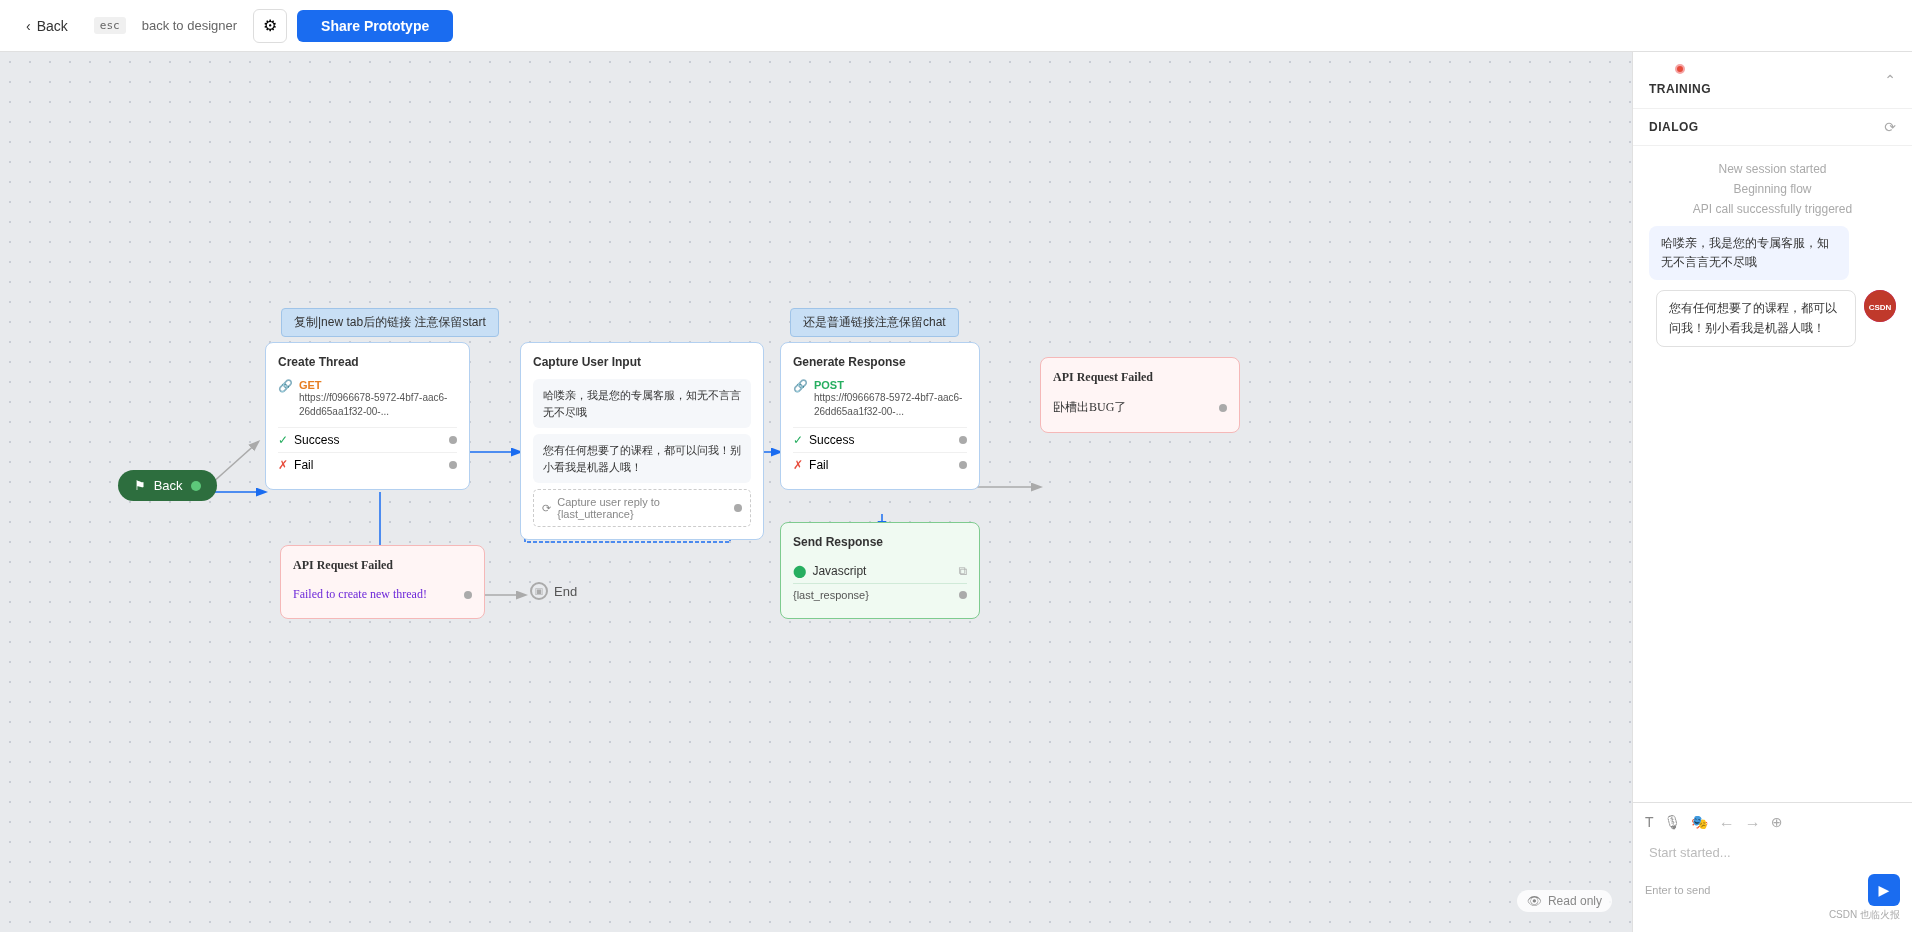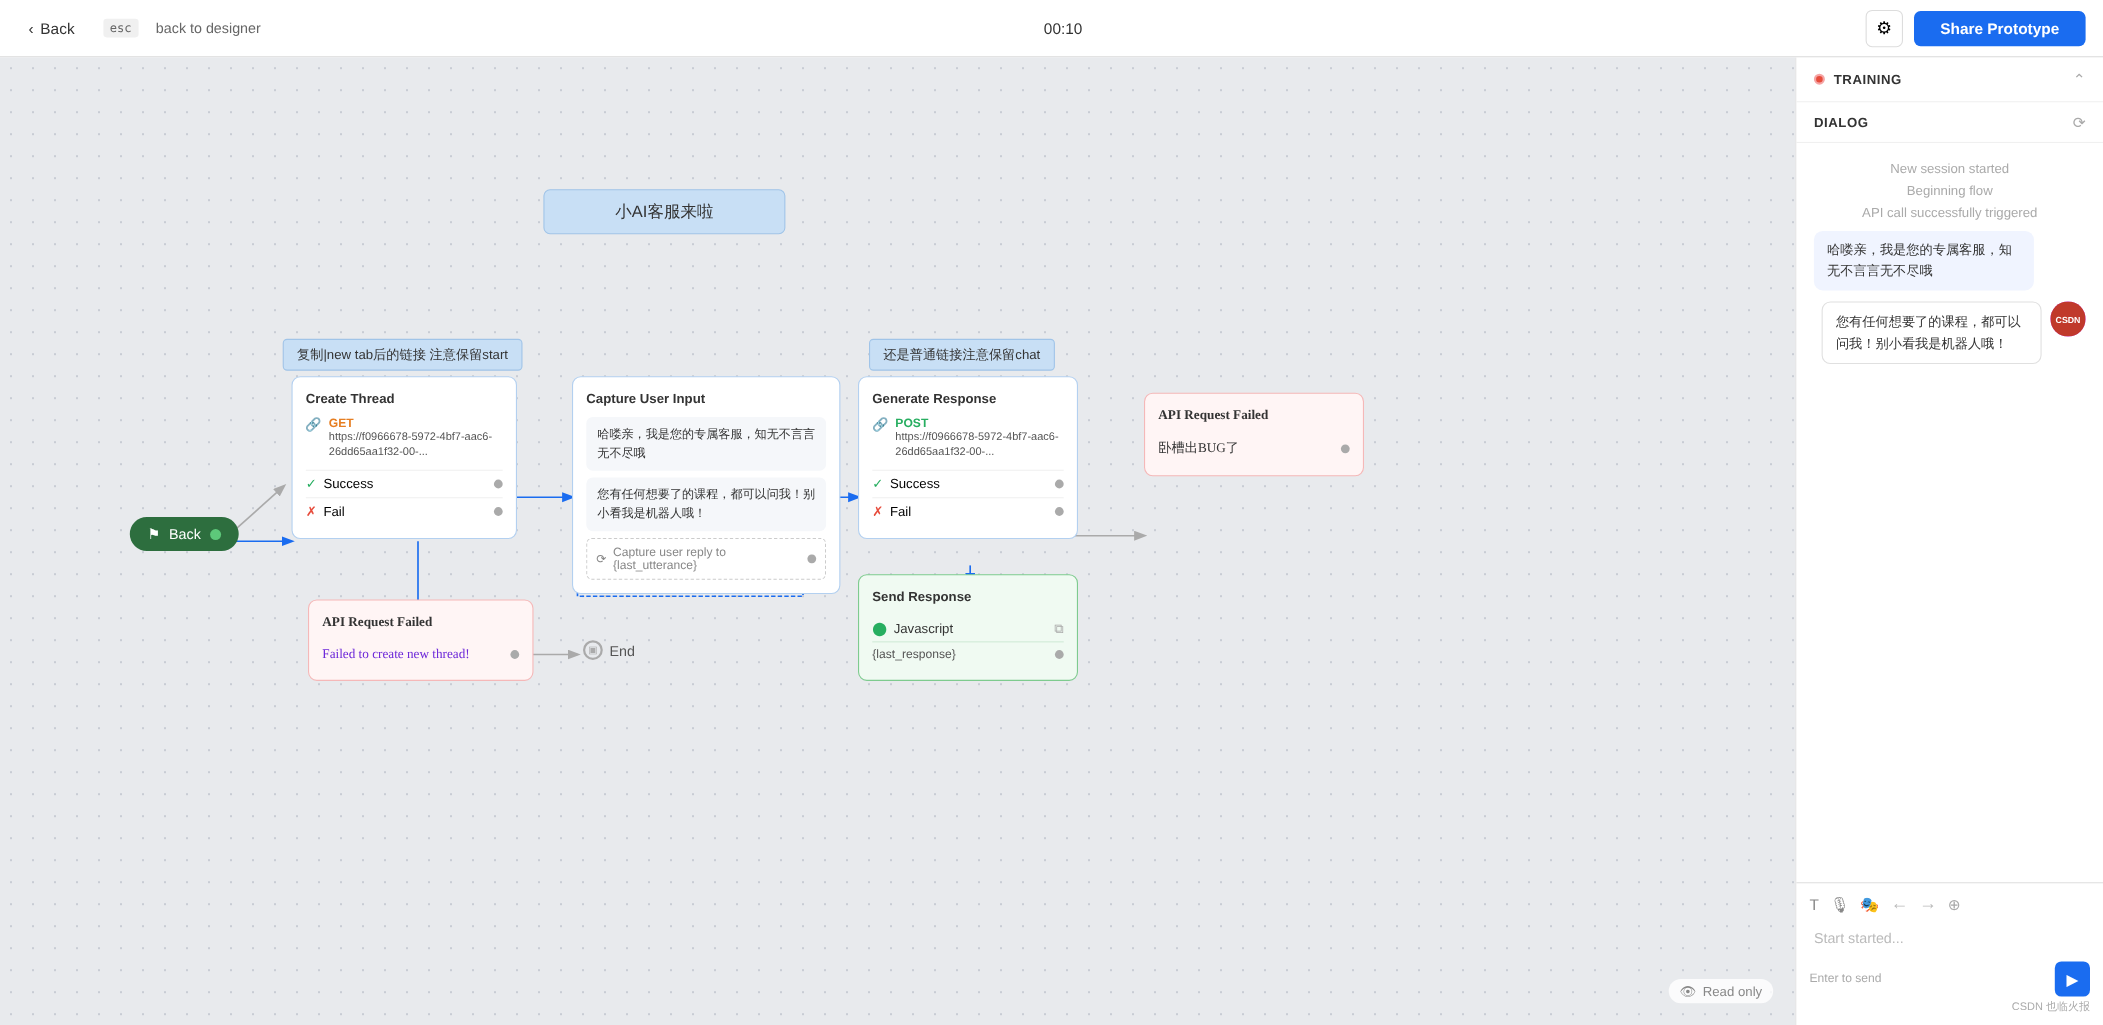--- a/index.html
+++ b/index.html
@@ -173,21 +173,21 @@
       flex-shrink: 0;
     }
 
     .sidebar-section-header {
       display: flex; align-items: center; justify-content: space-between;
       padding: 12px 16px;
       border-bottom: 1px solid #f0f0f0;
     }
     .training-label {
       display: flex; align-items: center; gap: 8px;
-      font-size: 12px; font-weight: 600; color: #333; letter-spacing: 0.5px;
+      font-size: 12px; font-weight: 600; color: #333; letter-spacing: 0.5px; flex-direction: column;
     }
     .training-dot { width: 10px; height: 10px; background: #e74c3c; border-radius: 50%; border: 2px solid #f5a5a5; }
     .chevron-up { color: #aaa; font-size: 14px; cursor: pointer; }
 
     .dialog-header {
       display: flex; align-items: center; justify-content: space-between;
       padding: 10px 16px; border-bottom: 1px solid #f0f0f0;
     }
     .dialog-label { font-size: 12px; font-weight: 600; color: #333; letter-spacing: 0.5px; }
     .refresh-icon { color: #aaa; font-size: 14px; cursor: pointer; }
@@ -247,21 +247,20 @@
 </head>
 <body>
 
 <div class="header">
   <div class="back-btn">
     <span>‹</span>
     <span>Back</span>
   </div>
   <span class="esc-badge">esc</span>
   <span class="back-to-designer">back to designer</span>
-  <div class="header-center">00:10</div>
   <div class="header-right">
     <div class="settings-btn">
       <span>⚙</span>
     </div>
     <button class="share-btn">Share Prototype</button>
   </div>
 </div>
 
 <div class="main-area">
 
@@ -295,25 +294,22 @@
 
       <path d="M882,462 V478" stroke="#1a6cf0" stroke-width="1.5" fill="none" marker-end="url(#arrow-blue)"></path>
     </svg>
 
     <div class="start-node">
       <span>⚑</span>
       <span>Back</span>
       <span class="dot"></span>
     </div>
 
-    <div class="banner-node">
-      <span>小AI客服来啦</span>
-    </div>
-
-    <div class="label-node" style="left:257px; top:256px;">
+
+    <div class="label-node" style="left:281px; top:256px;">
       <span>复制|new tab后的链接 注意保留start</span>
     </div>
 
     <div class="label-node" style="left:790px; top:256px;">
       <span>还是普通链接注意保留chat</span>
     </div>
 
     <div class="flow-card" style="left:265px; top:290px; width:205px;">
       <div class="flow-card-title">Create Thread</div>
       <div class="api-row">

